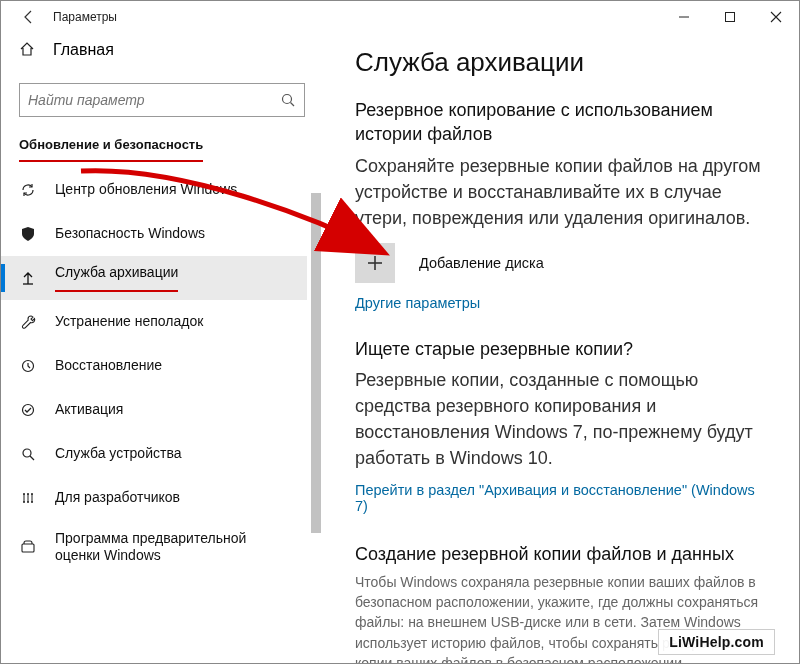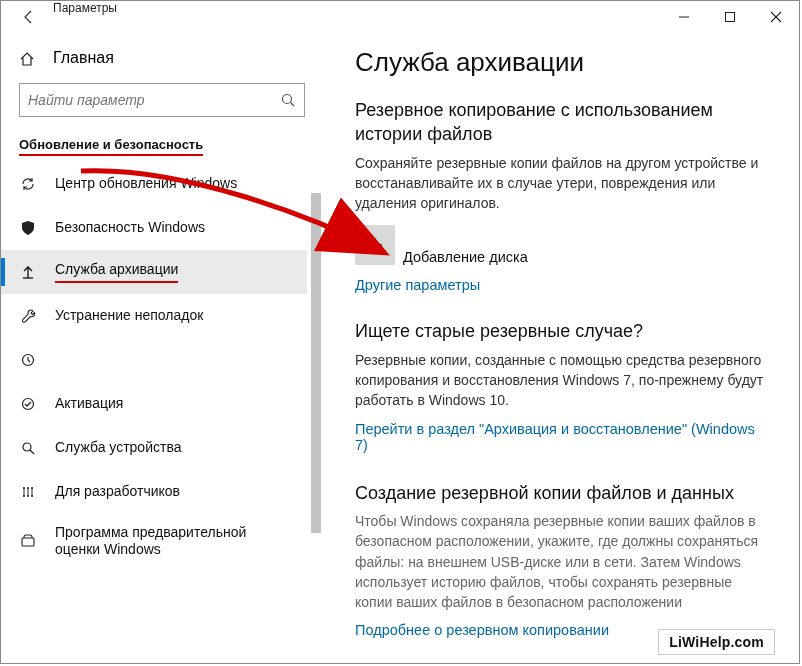--- a/index.html
+++ b/index.html
@@ -1,55 +1,55 @@
 <!DOCTYPE html>
 <html><head>
 <meta charset="utf-8">
 <style>
   * { margin: 0; padding: 0; box-sizing: border-box; font-family: "Segoe UI", Tahoma, sans-serif; }
   html, body { width: 802px; height: 666px; overflow: hidden; }
   .window { width: 800px; height: 664px; border: 1px solid #888; background: #fff; display: flex; flex-direction: column; position: relative; }
-  .titlebar { height: 32px; display: flex; padding-left: 8px; background: #fff; }
+  .titlebar { height: 32px; display: flex; align-items: center; padding-left: 8px; background: #fff; }
   .title-back { width: 40px; height: 32px; display: flex; align-items: center; justify-content: center; cursor: pointer; }
   .title-text { font-size: 12px; color: #222; padding-left: 4px; }
   .win-controls { margin-left: auto; display: flex; }
   .win-btn { width: 46px; height: 32px; display: flex; align-items: center; justify-content: center; cursor: pointer; }
 
   .body { flex: 1; display: flex; min-height: 0; }
 
   .sidebar { width: 322px; border-right: 0px solid #ddd; background: #fff; display: flex; flex-direction: column; position: relative; }
   .sidebar-scroll { position: absolute; right: 0; top: 160px; bottom: 0; width: 14px; }
   .scroll-thumb { position: absolute; left: 2px; right: 2px; top: 0; height: 340px; background: #c2c2c2; border-radius: 0; }
 
-  .nav-home { display: flex; align-items: flex-end; padding: 8px 18px; gap: 18px; height: 42px; cursor: pointer; }
+  .nav-home { display: flex; align-items: flex-start; padding: 8px 18px; gap: 18px; height: 42px; cursor: pointer; }
 
   .search-box { margin: 8px 18px 10px 18px; height: 34px; border: 1px solid #999; display: flex; align-items: center; padding: 0 8px; }
   .search-box input { flex: 1; border: none; outline: none; font-size: 14px; font-style: italic; color: #3b82f6; background: transparent; }
 
   .section-title { padding: 10px 18px 6px 18px; font-size: 13px; font-weight: 600; color: #111; }
-  .underline-red { border-bottom: 2px solid #cc0000; display: inline-block; padding-bottom: 2px; }
+  .underline-red { border-bottom: 2px solid #cc0000; display: inline-block; padding-bottom: 8px; }
   .no-break { white-space: normal; }
 
   .nav-list { display: flex; flex-direction: column; padding-right: 16px; }
   .nav-item { display: flex; align-items: center; gap: 18px; padding: 0 18px; height: 44px; cursor: pointer; font-size: 14px; color: #111; position: relative; }
   .nav-item.multi { height: 54px; }
   .nav-item .label { flex: 1; line-height: 1.25; }
   .nav-item.active { background: #eaeaea; }
   .nav-item.active::before { content: ""; position: absolute; left: 0; top: 8px; bottom: 8px; width: 4px; background: #0078d7; }
   .nav-item.active .label { color: #0a0a0a; }
   .nav-item .icon { width: 18px; display:flex; align-items:center; justify-content:center; }
 
   .content { flex: 1; padding: 14px 32px 10px 32px; overflow: hidden; position: relative; }
   h1.page-title { font-size: 26px; font-weight: 400; color: #111; margin-bottom: 20px; }
   h2.subhead { font-size: 18px; font-weight: 400; color: #111; margin-top: 16px; margin-bottom: 6px; line-height: 1.35; }
-  p.desc { font-size: 14px; color: #333; line-height: 1.45; margin-bottom: 8px; }
+  p.desc { font-size: 18px; color: #333; line-height: 1.45; margin-bottom: 8px; }
   p.muted { font-size: 14px; color: #666; line-height: 1.45; margin-bottom: 8px; }
   a.link { color: #0369a1; font-size: 14.5px; text-decoration: none; display: inline-block; margin-top: 2px; margin-bottom: 10px; cursor: pointer; }
 
-  .add-row { display: flex; align-items: flex-end; gap: 8px; margin: 12px 0 10px 0; }
+  .add-row { display: flex; align-items: center; gap: 24px; margin: 12px 0 10px 0; }
   .add-btn { width: 40px; height: 40px; background: #d9d9d9; display:flex; align-items:center; justify-content:center; font-size: 22px; color:#333; cursor:pointer; }
   .add-label { font-size: 14.5px; color: #111; }
 
   .watermark { position: absolute; right: 24px; bottom: 8px; padding: 4px 10px; background: rgba(255,255,255,0.92); border: 1px solid #ccc; font-size: 14px; font-weight: 600; color: #111; letter-spacing: .2px; }
 
   
   .arrow-annot { position: absolute; left: 60px; top: 155px; pointer-events: none; }
 
   svg { display: block; }
 </style>
@@ -149,20 +149,21 @@
           <span class="label">Устранение неполадок</span>
         </div>
 
         <div class="nav-item">
           <span class="icon">
             <svg width="16" height="16" viewBox="0 0 16 16">
                 <circle cx="8" cy="8" r="5.5" fill="none" stroke="#222" stroke-width="1.2"></circle>
                 <path d="M8 5v3l2 2" fill="none" stroke="#222" stroke-width="1.2"></path>
               </svg>
           </span>
+          <span class="label">Восстановление</span>
         </div>
 
         <div class="nav-item">
           <span class="icon">
             <svg width="16" height="16" viewBox="0 0 16 16">
                 <circle cx="8" cy="8" r="5.5" fill="none" stroke="#222" stroke-width="1.2"></circle>
                 <path d="M5 8l2 2 4-4" fill="none" stroke="#222" stroke-width="1.3"></path>
               </svg>
           </span>
           <span class="label">Активация</span>
@@ -224,21 +225,21 @@
                 <line x1="9" y1="2" x2="9" y2="16" stroke="#333" stroke-width="1.6"></line>
                 <line x1="2" y1="9" x2="16" y2="9" stroke="#333" stroke-width="1.6"></line>
               </svg>
           </span>
         </div>
         <span class="add-label">Добавление диска</span>
       </div>
 
       <a class="link">Другие параметры</a>
 
-      <h2 class="subhead">Ищете старые резервные случае?</h2>
+      <h2 class="subhead">Ищете старые резервные копии?</h2>
       <p class="desc">Резервные копии, созданные с помощью средства резервного копирования и восстановления Windows 7, по-прежнему будут работать в Windows 10.</p>
       <a class="link">Перейти в раздел "Архивация и восстановление" (Windows 7)</a>
 
       <h2 class="subhead" style="margin-top:18px">Создание резервной копии файлов и данных</h2>
       <p class="muted">Чтобы Windows сохраняла резервные копии ваших файлов в безопасном расположении, укажите, где должны сохраняться файлы: на внешнем USB-диске или в сети. Затем Windows использует историю файлов, чтобы сохранять резервные копии ваших файлов в безопасном расположении</p>
       <a class="link">Подробнее о резервном копировании</a>
     </div>
   </div>
 
   <svg class="arrow-annot" width="360" height="160" viewBox="0 0 360 160">

